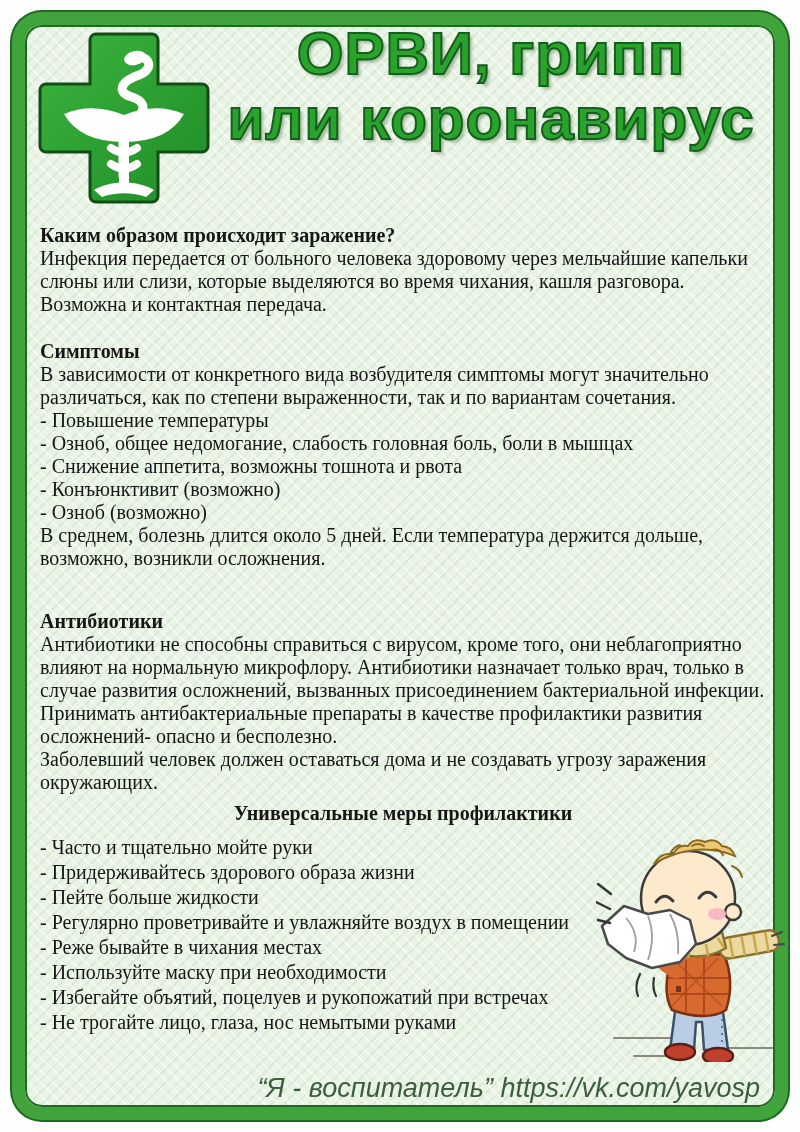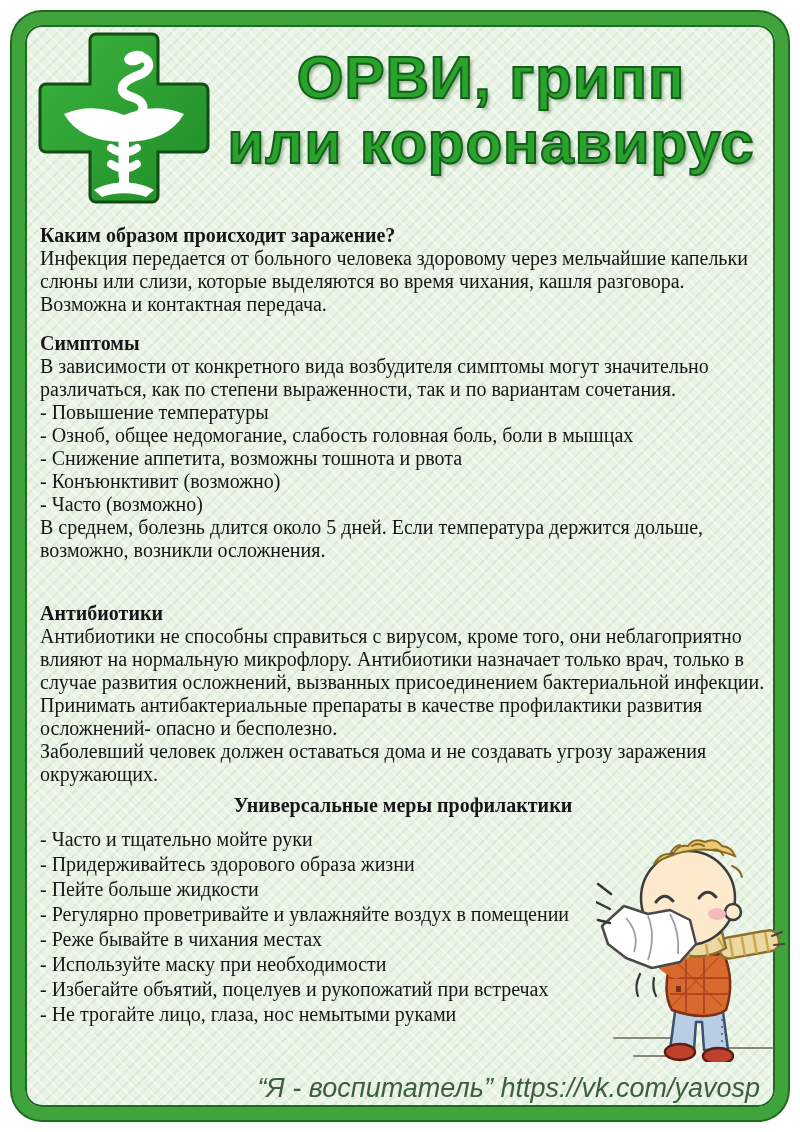--- a/index.html
+++ b/index.html
@@ -6,29 +6,29 @@
   .poster{position:relative;width:800px;height:1132px;background:#fdfefd;
     font-family:"Liberation Serif",serif;overflow:hidden;}
   .frame{position:absolute;left:12px;top:12px;right:12px;bottom:12px;
     border:13px solid #41a33b;border-radius:30px;
     box-shadow:0 0 0 2px #1d6b20, inset 0 0 0 2px #1d6b20;
     background:
       repeating-linear-gradient(45deg, rgba(255,255,255,.45) 0 2px, rgba(255,255,255,0) 2px 9px),
       repeating-linear-gradient(135deg, rgba(176,209,168,.28) 0 2px, rgba(176,209,168,0) 2px 9px),
       #eaf4e6;}
   .cross{position:absolute;left:34px;top:28px;width:180px;height:183px;}
-  .title{position:absolute;left:198px;top:45px;width:586px;text-align:center;
+  .title{position:absolute;left:198px;top:21px;width:586px;text-align:center;
     font-family:"Liberation Sans",sans-serif;font-weight:bold;
     font-size:60px;line-height:65px;letter-spacing:1px;color:#2aa32c;
     -webkit-text-stroke:2px #155e1d;
     text-shadow:3px 3px 3px rgba(30,80,30,.35);}
   .content{position:absolute;left:40px;top:224px;width:726px;
     font-size:20px;line-height:23px;color:#161616;}
   .h{font-weight:bold;}
-  .sec1{margin-bottom:16px;}
+  .sec1{margin-bottom:24px;}
   .sec2{margin-bottom:40px;}
   .sec3{margin-bottom:4px;}
   .center-h{text-align:center;font-weight:bold;margin:8px 0 10px 0;}
   .blist div{line-height:25px;}
   .footer{position:absolute;right:40px;bottom:28px;
     font-family:"Liberation Sans",sans-serif;font-style:italic;font-weight:normal;
     font-size:27px;color:#3a5f3c;}
   .boy{position:absolute;left:596px;top:832px;width:192px;height:230px;}
 </style>
 </head>
@@ -68,21 +68,21 @@
       <div>Инфекция передается от больного человека здоровому через мельчайшие капельки слюны или слизи, которые выделяются во время чихания, кашля разговора. Возможна и контактная передача.</div>
     </div>
 
     <div class="sec2">
       <div class="h">Симптомы</div>
       <div>В зависимости от конкретного вида возбудителя симптомы могут значительно различаться, как по степени выраженности, так и по вариантам сочетания.</div>
       <div>- Повышение температуры</div>
       <div>- Озноб, общее недомогание, слабость головная боль, боли в мышцах</div>
       <div>- Снижение аппетита, возможны тошнота и рвота</div>
       <div>- Конъюнктивит (возможно)</div>
-      <div>- Часто (возможно)</div>
+      <div>- Озноб (возможно)</div>
       <div>В среднем, болезнь длится около 5 дней. Если температура держится дольше, возможно, возникли осложнения.</div>
     </div>
 
     <div class="sec3">
       <div class="h">Антибиотики</div>
       <div>Антибиотики не способны справиться с вирусом, кроме того, они неблагоприятно влияют на нормальную микрофлору. Антибиотики назначает только врач, только в случае развития осложнений, вызванных присоединением бактериальной инфекции. Принимать антибактериальные препараты в качестве профилактики развития осложнений- опасно и бесполезно.</div>
       <div>Заболевший человек должен оставаться дома и не создавать угрозу заражения окружающих.</div>
     </div>
 
     <div>

